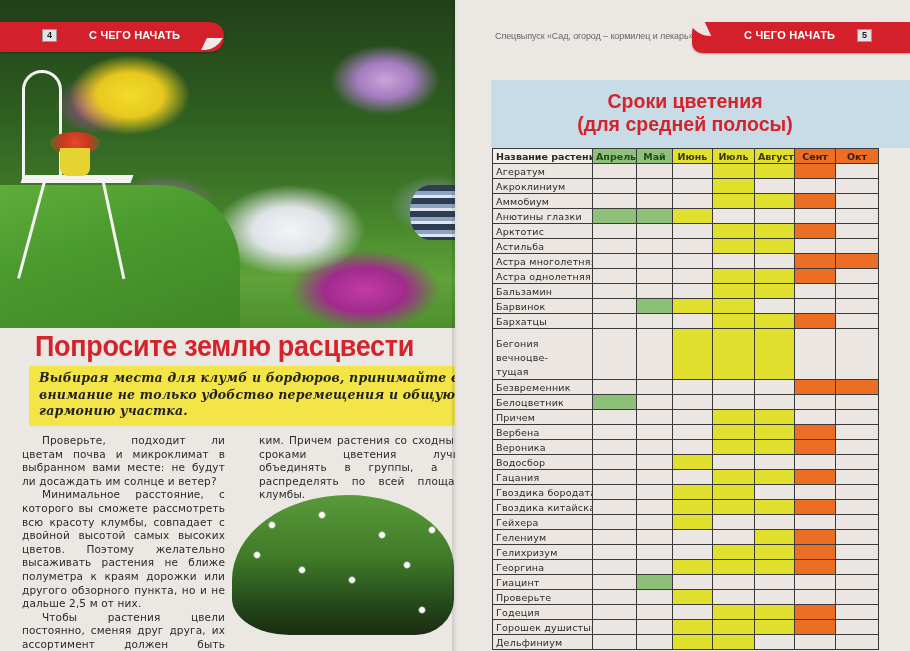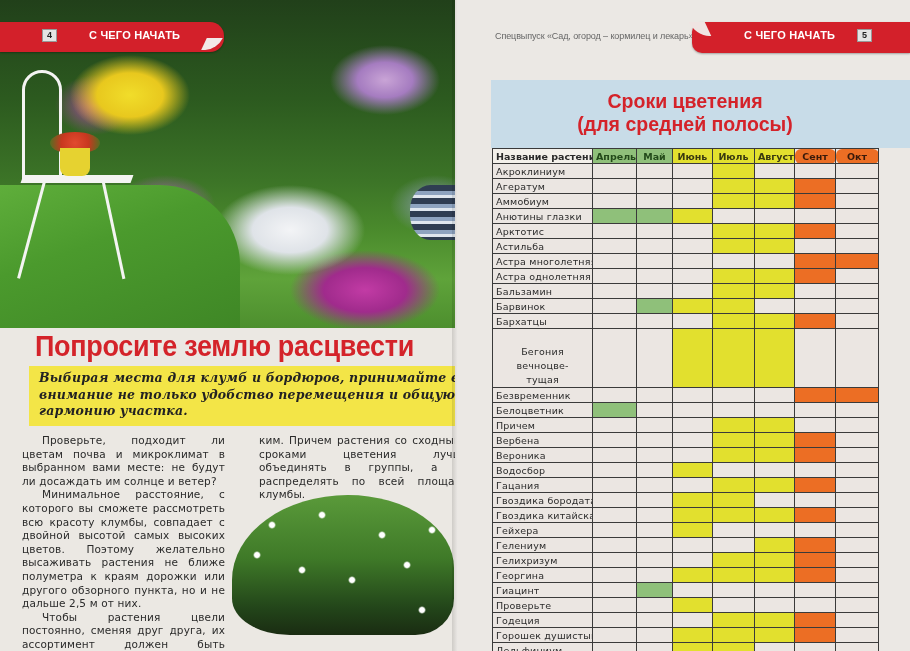--- a/index.html
+++ b/index.html
@@ -76,27 +76,27 @@
   .table-panel { position: absolute; left: 36px; top: 80px; width: 445px; height: 68px; background: #c8dce8; }
   .table-title { position: absolute; left: 0; top: 9px; width: 388px; text-align: center; font: bold 21px "Liberation Sans", sans-serif;
     color: #d4232a; line-height: 23px; transform: scaleX(0.93); }
 
   table.bloom { position: absolute; left: 37px; top: 148px; border-collapse: collapse; table-layout: fixed; width: 386px;
     font: 9.5px "DejaVu Sans", sans-serif; color: #2a2a2a; background: #ebe6e2; }
   table.bloom td, table.bloom th { border: 1px solid #3a3a3a; height: 15px; padding: 0 3px; white-space: nowrap; overflow: hidden; }
   table.bloom th { font-weight: bold; text-align: center; height: 15px; font-size: 9.5px; }
   table.bloom th.name-h { text-align: left; background: #f3f0ea; }
   table.bloom td.name { text-align: left; letter-spacing: 0.2px; }
-  table.bloom td.name.two { white-space: normal; line-height: 14px; height: 30px; padding-top: 16px; text-align: center; }
+  table.bloom td.name.two { white-space: normal; line-height: 14px; height: 30px; padding-top: 8px; }
   .c-green { background: #8fc07a !important; }
   .c-yellow { background: #e2e02e !important; }
   .c-orange { background: #ec6e24 !important; }
   th.m-green { background: #8fc07a; color: #234a1a; }
   th.m-yellow { background: #e2e02e; color: #3a3a10; }
-  th.m-orange { background: #ec6e24; color: #3a1a0a; border-radius: 6px; }
+  th.m-orange { background: #ec6e24; color: #3a1a0a; }
 </style>
 </head>
 <body>
 
 <div class="page-left">
   <div class="photo-top">
     <div class="photo-grass"></div>
     <div class="photo-stone"></div>
     <div class="photo-chair">
       <div class="back"></div>
@@ -165,37 +165,37 @@
           <th class="m-green">Май</th>
           <th class="m-yellow">Июнь</th>
           <th class="m-yellow">Июль</th>
           <th class="m-yellow">Август</th>
           <th class="m-orange">Сент</th>
           <th class="m-orange">Окт</th>
         </tr>
     </thead>
     <tbody id="tbody">
         <tr>
+          <td class="name">Агератум</td>
+          <td></td>
+          <td></td>
+          <td></td>
+          <td class="c-yellow"></td>
+          <td class="c-yellow"></td>
+          <td class="c-orange"></td>
+          <td></td>
+        </tr>
+        <tr>
           <td class="name">Акроклиниум</td>
           <td></td>
           <td></td>
           <td></td>
           <td class="c-yellow"></td>
           <td></td>
           <td></td>
-          <td></td>
-        </tr>
-        <tr>
-          <td class="name">Агератум</td>
-          <td></td>
-          <td></td>
-          <td></td>
-          <td class="c-yellow"></td>
-          <td class="c-yellow"></td>
-          <td class="c-orange"></td>
           <td></td>
         </tr>
         <tr>
           <td class="name">Аммобиум</td>
           <td></td>
           <td></td>
           <td></td>
           <td class="c-yellow"></td>
           <td class="c-yellow"></td>
           <td class="c-orange"></td>

